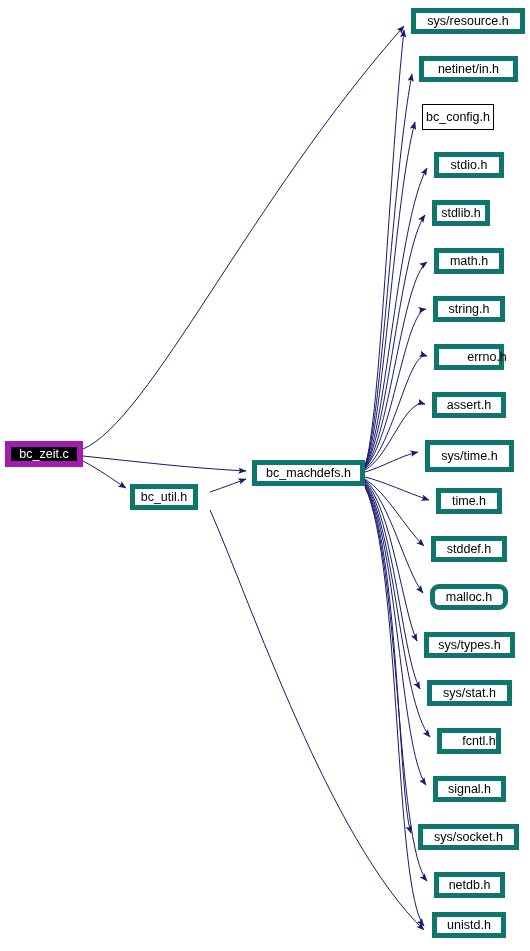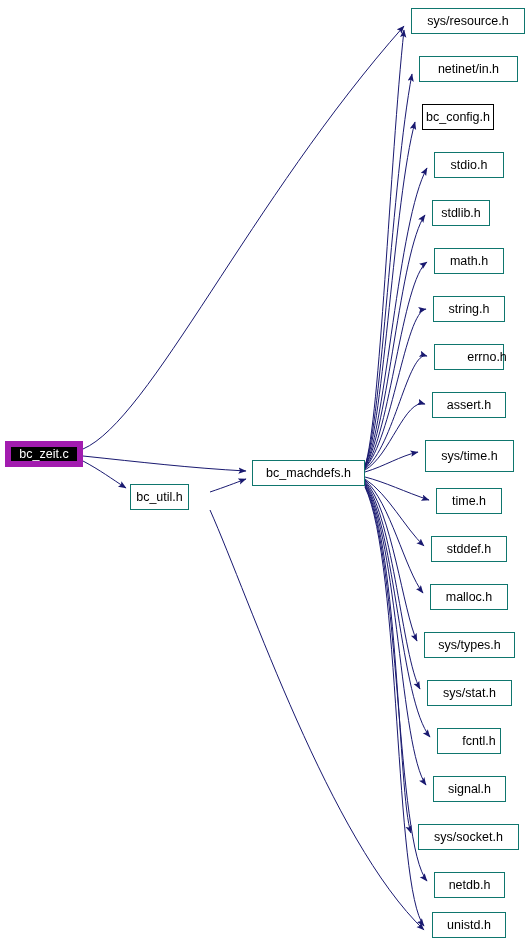--- a/index.html
+++ b/index.html
@@ -1,21 +1,21 @@
 <!DOCTYPE html>
 <html><head>
 <meta charset="utf-8">
 <style>
   html,body{margin:0;padding:0;background:#ffffff;}
   body{width:530px;height:951px;overflow:hidden;
        font-family:"Liberation Sans","DejaVu Sans",sans-serif;}
   #graph{position:relative;width:530px;height:951px;background:#ffffff;}
   svg.edges{position:absolute;left:0;top:0;width:530px;height:951px;pointer-events:none;}
   .node{position:absolute;box-sizing:border-box;display:flex;align-items:center;
-        justify-content:center;background:#ffffff;border:1px solid #0f766e;
+        justify-content:center;background:#ffffff;border:5px solid #0f766e;
         font-size:12.5px;color:#000000;white-space:nowrap;line-height:1;}
   .node.root{background:#000000;border:6px solid #a21caf;color:#ffffff;}
   .node.emph{border:1px solid #000000;}
 </style>
 </head>
 <body>
 
 <div id="graph">
 
   <svg class="edges" viewBox="0 0 530 951" xmlns="http://www.w3.org/2000/svg">
@@ -48,35 +48,35 @@
         <path d="M365,483 C396,530 400,700 430,737" stroke="#191970" marker-end="url(#arrow)"></path>
         <path d="M365,484 C398,540 400,748 426,785" stroke="#191970" marker-end="url(#arrow)"></path>
         <path d="M365,485 C399,548 398,796 411,833" stroke="#191970" marker-end="url(#arrow)"></path>
         <path d="M365,486 C400,556 396,844 427,881" stroke="#191970" marker-end="url(#arrow)"></path>
         <path d="M365,487 C401,564 394,888 424,926" stroke="#191970" marker-end="url(#arrow)"></path>
       </g>
   </svg>
 
   <div id="node-layer">
       <div class="node root" style="left: 5px; top: 441px; width: 78px; height: 26px;">bc_zeit.c</div>
-      <div class="node" style="left: 130px; top: 484px; width: 59px; height: 26px; text-align: center;">bc_util.h</div>
+      <div class="node" style="left: 130px; top: 484px; width: 68px; height: 26px; text-align: center;">bc_util.h</div>
       <div class="node" style="left: 252px; top: 460px; width: 113px; height: 26px;">bc_machdefs.h</div>
       <div class="node" style="left: 411px; top: 8px; width: 114px; height: 26px;">sys/resource.h</div>
       <div class="node" style="left: 419px; top: 56px; width: 99px; height: 26px;">netinet/in.h</div>
       <div class="node emph" style="left: 422px; top: 104px; width: 72px; height: 26px;">bc_config.h</div>
       <div class="node" style="left: 434px; top: 152px; width: 70px; height: 26px;">stdio.h</div>
       <div class="node" style="left: 432px; top: 200px; width: 58px; height: 26px;">stdlib.h</div>
       <div class="node" style="left: 434px; top: 248px; width: 70px; height: 26px;">math.h</div>
       <div class="node" style="left: 433px; top: 296px; width: 72px; height: 26px;">string.h</div>
       <div class="node" style="left: 434px; top: 344px; width: 70px; height: 26px; padding-left: 36px;">errno.h</div>
       <div class="node" style="left: 432px; top: 392px; width: 74px; height: 26px;">assert.h</div>
       <div class="node" style="left: 425px; top: 440px; width: 89px; height: 32px;">sys/time.h</div>
       <div class="node" style="left: 436px; top: 488px; width: 66px; height: 26px;">time.h</div>
       <div class="node" style="left: 431px; top: 536px; width: 76px; height: 26px;">stddef.h</div>
-      <div class="node" style="left: 430px; top: 584px; width: 78px; height: 26px;">malloc.h</div>
+      <div class="node" style="left: 430px; top: 584px; width: 78px; height: 26px; border-radius: 9px;">malloc.h</div>
       <div class="node" style="left: 424px; top: 632px; width: 91px; height: 26px;">sys/types.h</div>
       <div class="node" style="left: 427px; top: 680px; width: 85px; height: 26px;">sys/stat.h</div>
       <div class="node" style="left: 437px; top: 728px; width: 64px; height: 26px; padding-left: 20px;">fcntl.h</div>
       <div class="node" style="left: 433px; top: 776px; width: 73px; height: 26px;">signal.h</div>
       <div class="node" style="left: 418px; top: 824px; width: 101px; height: 26px; text-align: right;">sys/socket.h</div>
       <div class="node" style="left: 434px; top: 872px; width: 71px; height: 26px;">netdb.h</div>
       <div class="node" style="left: 432px; top: 912px; width: 74px; height: 26px;">unistd.h</div>
     </div>
 
 </div>

